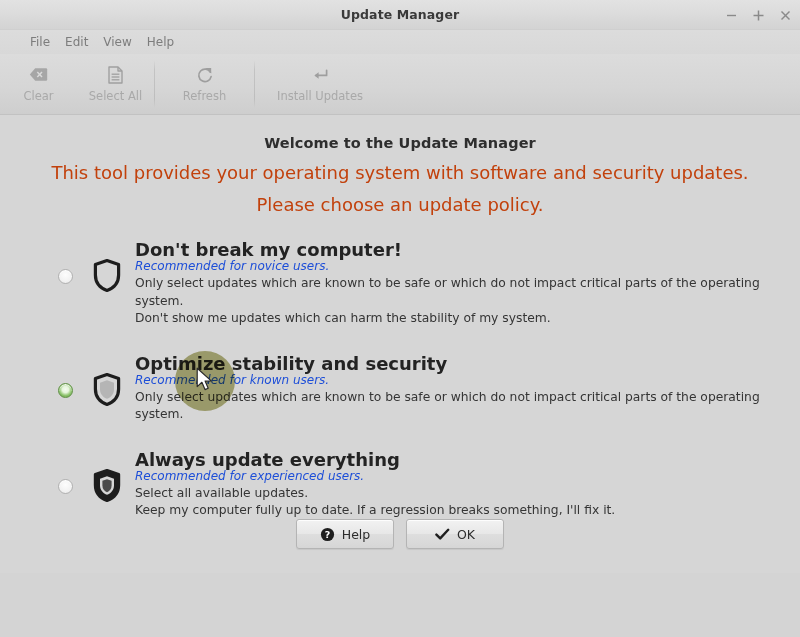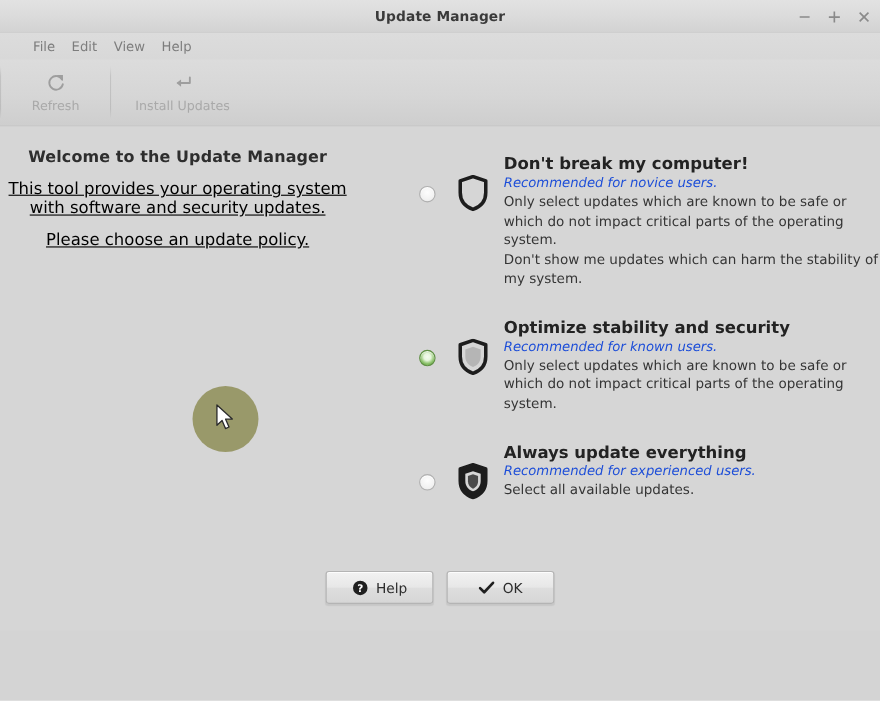--- a/index.html
+++ b/index.html
@@ -118,38 +118,37 @@
     background: linear-gradient(to bottom, rgba(0,0,0,0.0), rgba(0,0,0,0.10) 20%, rgba(0,0,0,0.10) 80%, rgba(0,0,0,0.0));
     align-self: stretch;
   }
 
   
   .content {
     flex: 1 1 auto;
     background: #d6d6d6;
     position: relative;
     display: flex;
-    flex-direction: row;
+    flex-direction: column;
   }
   .intro {
     text-align: center;
     padding-top: 20px;
   }
   .intro h1 {
     margin: 0;
     font-size: 14.5px;
     font-weight: bold;
     color: #2e2e2e;
     letter-spacing: 0.1px;
   }
   .intro p {
     margin: 0;
-    font-size: 15px;
-    color: #000000;
-    text-decoration: underline;
+    font-size: 18px;
+    color: #c2410c;
   }
   .intro .line1 { margin-top: 11px; }
   .intro .line2 { margin-top: 11px; }
 
   .options {
     margin-top: 26px;
     padding-left: 58px;
   }
   .option {
     display: flex;
@@ -180,21 +179,21 @@
     display: flex;
     align-items: center;
     justify-content: center;
   }
   .shield svg { display: block; }
   .opt-text {
     margin-left: 13px;
     padding-top: 0px;
   }
   .opt-title {
-    font-size: 15px;
+    font-size: 18px;
     font-weight: bold;
     color: #232323;
     line-height: 17px;
   }
   .opt-sub {
     font-size: 12px;
     font-style: italic;
     color: #1d4ed8;
     line-height: 17px;
   }
@@ -282,20 +281,44 @@
   </div>
 
   <div class="menubar">
     <div class="menu-item">File</div>
     <div class="menu-item">Edit</div>
     <div class="menu-item">View</div>
     <div class="menu-item">Help</div>
   </div>
 
   <div class="toolbar">
+    <div class="tb-group">
+      <div class="tb-btn">
+        <span class="tb-icon">
+          <svg width="19" height="15" viewBox="0 0 19 15">
+            <path d="M6.2 1.2 H17 a1.2 1.2 0 0 1 1.2 1.2 v10.2 a1.2 1.2 0 0 1 -1.2 1.2 H6.2 L0.8 7.5 Z" fill="#a6a6a6"></path>
+            <line x1="8.3" y1="5.0" x2="13.0" y2="10.0" stroke="#dadada" stroke-width="1.5"></line>
+            <line x1="13.0" y1="5.0" x2="8.3" y2="10.0" stroke="#dadada" stroke-width="1.5"></line>
+          </svg>
+        </span>
+        <span class="tb-label">Clear</span>
+      </div>
+      <div class="tb-btn">
+        <span class="tb-icon">
+          <svg width="15" height="18" viewBox="0 0 15 18">
+            <path d="M1 1 H10 L14 5 V17 H1 Z" fill="none" stroke="#a0a0a0" stroke-width="1.4" stroke-linejoin="round"></path>
+            <path d="M10 1 V5 H14" fill="none" stroke="#a0a0a0" stroke-width="1.4" stroke-linejoin="round"></path>
+            <line x1="3.6" y1="8.2" x2="11.4" y2="8.2" stroke="#a0a0a0" stroke-width="1.3"></line>
+            <line x1="3.6" y1="11.0" x2="11.4" y2="11.0" stroke="#a0a0a0" stroke-width="1.3"></line>
+            <line x1="3.6" y1="13.8" x2="11.4" y2="13.8" stroke="#a0a0a0" stroke-width="1.3"></line>
+          </svg>
+        </span>
+        <span class="tb-label">Select All</span>
+      </div>
+    </div>
 
     <div class="tb-sep"></div>
 
     <div class="tb-group">
       <div class="tb-btn" style="width:99px">
         <span class="tb-icon">
           <svg width="18" height="18" viewBox="0 0 18 18">
             <path d="M14.4 6.2 A6.2 6.2 0 1 0 15.1 10.6" fill="none" stroke="#9e9e9e" stroke-width="1.7" stroke-linecap="round"></path>
             <path d="M9.4 2.1 L15.2 2.1 L15.2 7.6 Z" fill="#9e9e9e"></path>
           </svg>
@@ -365,20 +388,21 @@
           <svg width="28" height="33" viewBox="0 0 28 33">
             <path d="M14 1.5 L25.6 5.4 V16 C25.6 24.2 20.2 29.2 14 31.4 C7.8 29.2 2.4 24.2 2.4 16 V5.4 Z" fill="#1d1d1d" stroke="#1d1d1d" stroke-width="3.2" stroke-linejoin="round"></path>
             <path d="M14 7.3 L21.0 9.7 V16.2 C21.0 21.2 17.8 24.3 14 25.7 C10.2 24.3 7.0 21.2 7.0 16.2 V9.7 Z" fill="#d6d6d6"></path>
             <path d="M14 10.2 L18.6 11.8 V16.6 C18.6 20.1 16.5 22.3 14 23.3 C11.5 22.3 9.4 20.1 9.4 16.6 V11.8 Z" fill="#4a4a4a"></path>
           </svg>
         </div>
         <div class="opt-text">
           <div class="opt-title">Always update everything</div>
           <div class="opt-sub">Recommended for experienced users.</div>
           <div class="opt-line">Select all available updates.</div>
+          <div class="opt-line">Keep my computer fully up to date. If a regression breaks something, I'll fix it.</div>
         </div>
       </div>
 
     </div>
 
     <div class="footer">
       <div class="btn">
         <span class="bicon">
           <svg width="15" height="15" viewBox="0 0 15 15">
             <circle cx="7.5" cy="7.5" r="6.6" fill="#1f1f1f"></circle>

